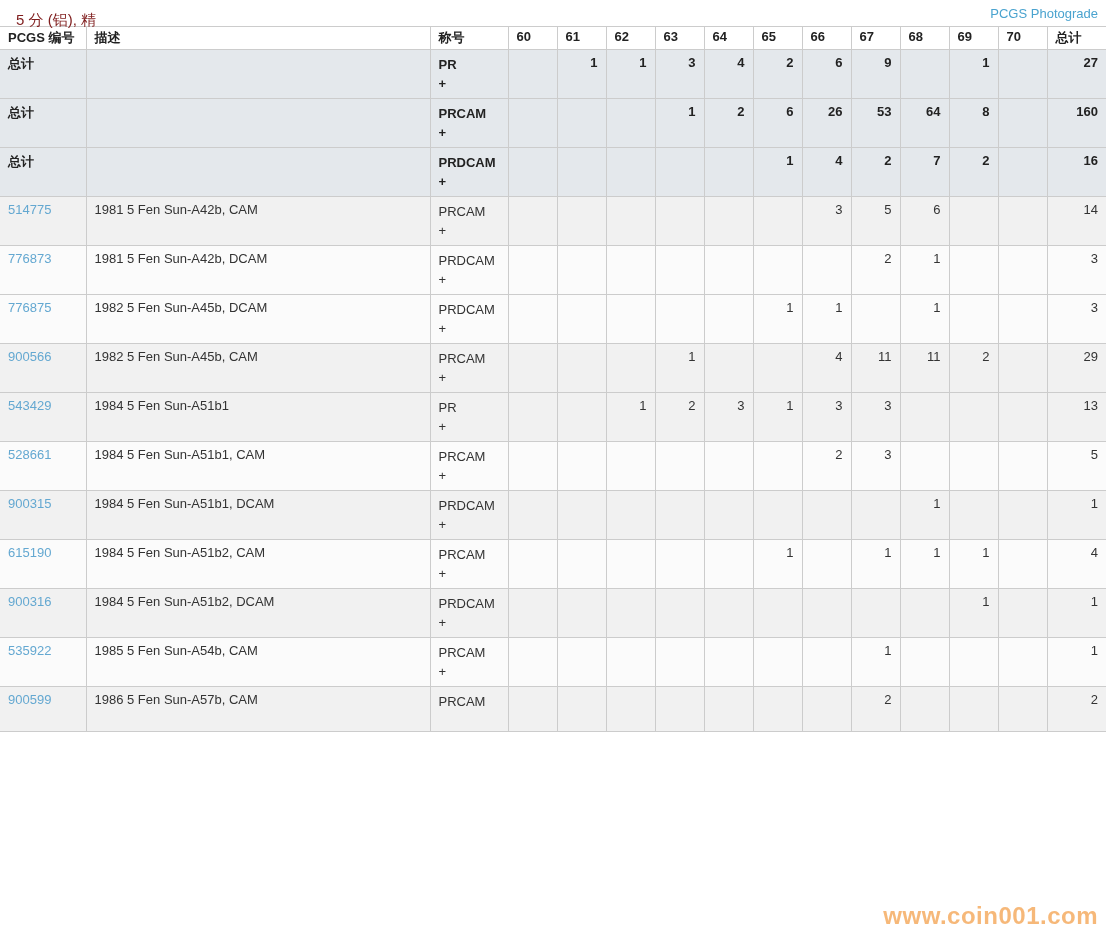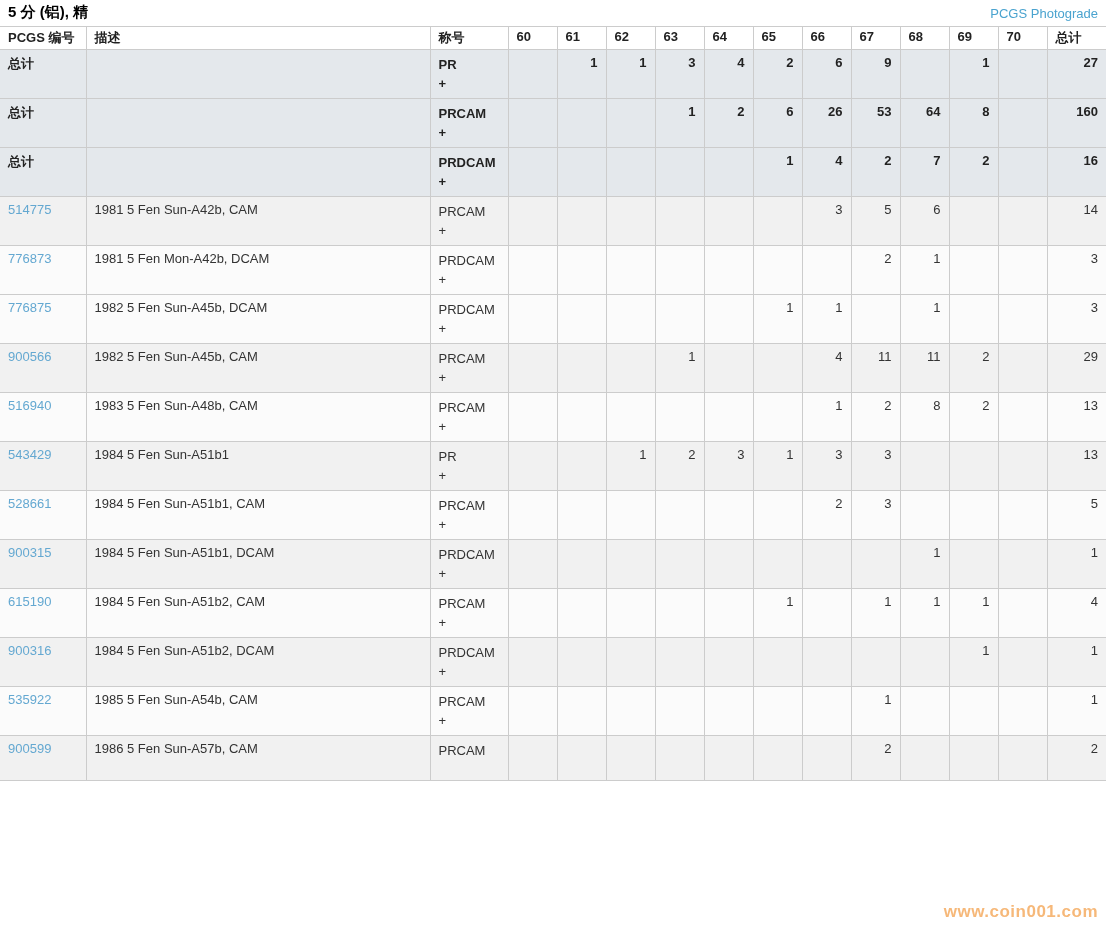--- a/index.html
+++ b/index.html
@@ -8,22 +8,22 @@
     width: 1106px; height: 951px;
     overflow: hidden;
     position: relative;
     background: #ffffff;
     font-family: "Liberation Sans", sans-serif;
     color: #333;
   }
   .topbar { position: relative; height: 26px; }
   .page-title {
     position: absolute; left: 8px; top: 3px;
-    font-size: 15px; font-weight: bold; color: #000000;
-    margin: 0;
+    font-size: 15px; font-weight: normal; color: #7f1d1d;
+    margin: 8px;
   }
   .photograde-link {
     position: absolute; right: 8px; top: 6px;
     font-size: 13px; color: #4aa3cf; text-decoration: none; cursor: pointer;
   }
   table.pop-table {
     width: 1106px;
     border-collapse: collapse;
     table-layout: fixed;
   }
@@ -50,21 +50,21 @@
   td.num { text-align: right; }
   .total-row { background: #e4e8ec; }
   .total-row td { font-weight: bold; color: #222; }
   .data-row { background: #fbfbfb; }
   .data-row.alt { background: #f1f1f1; }
   .pcgs-link { color: #64a8d1; text-decoration: none; cursor: pointer; }
   .desig-cell div { line-height: 19px; }
   .watermark {
     position: absolute;
     right: 8px; top: 902px;
-    font-size: 17px;
+    font-size: 24px;
     font-weight: bold;
     color: rgba(244, 172, 98, 0.85);
     letter-spacing: 0.5px;
     z-index: 5;
     pointer-events: none;
   }
 </style>
 </head>
 <body>
 
@@ -186,21 +186,21 @@
         <td class="num"></td>
         <td class="num">3</td>
         <td class="num">5</td>
         <td class="num">6</td>
         <td class="num"></td>
         <td class="num"></td>
         <td class="num">14</td>
       </tr>
       <tr class="data-row">
         <td><a class="pcgs-link">776873</a></td>
-        <td>1981 5 Fen Mon-A42b, DCAM</td>
+        <td>1981 5 Fen Sun-A42b, DCAM</td>
         <td class="desig-cell">
           <div>PRDCAM</div>
           <div>+</div>
         </td>
         <td class="num"></td>
         <td class="num"></td>
         <td class="num"></td>
         <td class="num"></td>
         <td class="num"></td>
         <td class="num"></td>
@@ -243,40 +243,20 @@
         <td class="num"></td>
         <td class="num">1</td>
         <td class="num"></td>
         <td class="num"></td>
         <td class="num">4</td>
         <td class="num">11</td>
         <td class="num">11</td>
         <td class="num">2</td>
         <td class="num"></td>
         <td class="num">29</td>
-      </tr>
-      <tr class="data-row">
-        <td><a class="pcgs-link">516940</a></td>
-        <td>1983 5 Fen Sun-A48b, CAM</td>
-        <td class="desig-cell">
-          <div>PRCAM</div>
-          <div>+</div>
-        </td>
-        <td class="num"></td>
-        <td class="num"></td>
-        <td class="num"></td>
-        <td class="num"></td>
-        <td class="num"></td>
-        <td class="num"></td>
-        <td class="num">1</td>
-        <td class="num">2</td>
-        <td class="num">8</td>
-        <td class="num">2</td>
-        <td class="num"></td>
-        <td class="num">13</td>
       </tr>
       <tr class="data-row alt">
         <td><a class="pcgs-link">543429</a></td>
         <td>1984 5 Fen Sun-A51b1</td>
         <td class="desig-cell">
           <div>PR</div>
           <div>+</div>
         </td>
         <td class="num"></td>
         <td class="num"></td>

